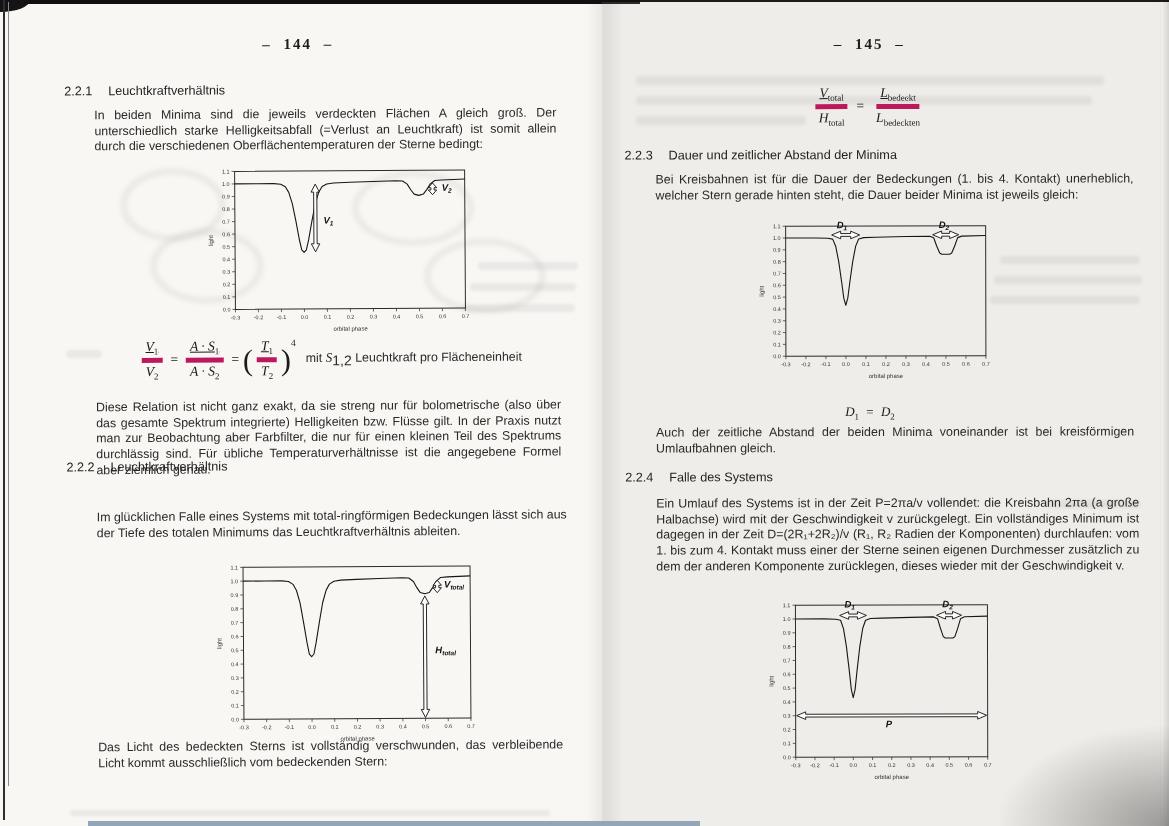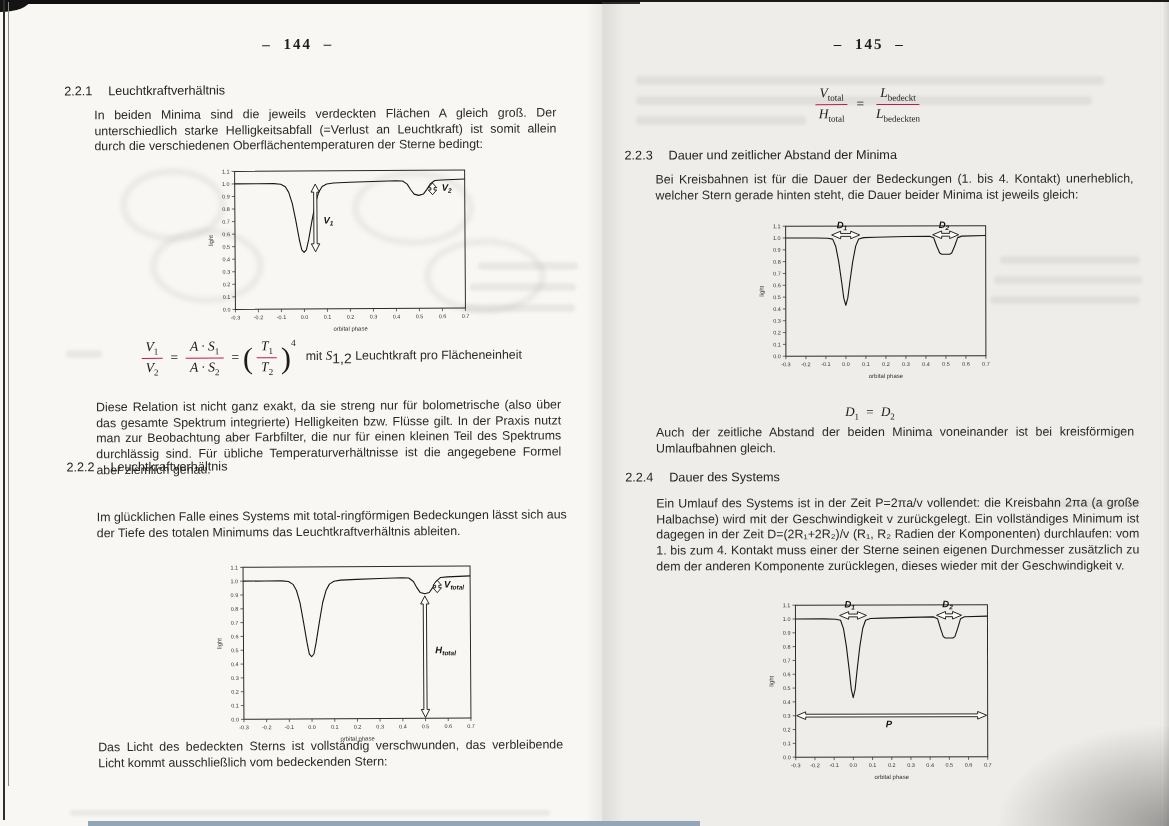--- a/index.html
+++ b/index.html
@@ -29,21 +29,21 @@
   .abs{position:absolute;}
   .pagenum{font-family:"Liberation Serif",serif;font-weight:bold;font-size:15px;letter-spacing:2px;word-spacing:6px;color:#1d1d1d;text-align:center;}
   .heading{font-size:12.7px;color:#222;}
   .heading .num{display:inline-block;width:44px;}
   .para{font-size:12.4px;line-height:15.7px;text-align:justify;color:#2a2a2a;}
   
   .formula{display:flex;align-items:center;justify-content:center;font-family:"Liberation Serif",serif;font-size:13.5px;color:#1b1b1b;}
   .formula var{font-style:italic;}
   .formula sub{font-size:9px;font-style:normal;}
   .frac{display:inline-flex;flex-direction:column;align-items:center;line-height:1.12;margin:0 4px;}
-  .frac .num{border-bottom:1px solid #be185d;padding:0 4px 1px;}
+  .frac .num{border-bottom:5px solid #be185d;padding:0 4px 1px;text-decoration:underline;}
   .frac .den{padding:1px 4px 0;}
   .eq{margin:0 4px;}
   .pgroup{display:inline-flex;align-items:center;}
   .paren{font-size:30px;font-weight:400;line-height:0.9;}
   sup.exp{font-size:9.5px;align-self:flex-start;margin-top:0px;font-style:normal;}
   .mit-text{font-family:"Liberation Sans",sans-serif;font-size:12.4px;color:#2a2a2a;}
   .formula-inline{font-family:"Liberation Serif",serif;font-size:13px;color:#1b1b1b;text-align:center;}
   svg text{font-family:"Liberation Sans",sans-serif;}
 </style>
 </head>
@@ -320,21 +320,21 @@
 
   <div class="abs formula-inline" style="left:640px;top:394px;width:460px;margin-top:10px;">
     <var>D</var><sub style="font-size:9px;">1</sub>
     <span class="eq">=</span>
     <var>D</var><sub style="font-size:9px;">2</sub>
   </div>
 
   <div class="abs para" style="left:656px;top:425px;width:478px;">Auch der zeitliche Abstand der beiden Minima voneinander ist bei kreisförmigen Umlaufbahnen gleich.</div>
 
   <div class="abs heading" style="left:625px;top:470px;">
-    <span class="num">2.2.4</span><span>Dauer des Systems</span>
+    <span class="num">2.2.4</span><span>Falle des Systems</span>
   </div>
 
   <div class="abs para" style="left:656px;top:496px;width:483px;">Ein Umlauf des Systems ist in der Zeit P=2πa/v vollendet: die Kreisbahn 2πa (a große Halbachse) wird mit der Geschwindigkeit v zurückgelegt. Ein vollständiges Minimum ist dagegen in der Zeit D=(2R₁+2R₂)/v (R₁, R₂ Radien der Komponenten) durchlaufen: vom 1. bis zum 4. Kontakt muss einer der Sterne seinen eigenen Durchmesser zusätzlich zu dem der anderen Komponente zurücklegen, dieses wieder mit der Geschwindigkeit v.</div>
 
   <svg class="abs" style="left:766px;top:596px;" width="230" height="186" viewBox="0 0 230 186">
       <rect x="29" y="9" width="192" height="152" fill="none" stroke="#2b2b2b" stroke-width="1"></rect>
       <line x1="26" y1="161" x2="29" y2="161" stroke="#2b2b2b" stroke-width="0.7"></line>
       <text x="24" y="163" text-anchor="end" font-size="5.5" fill="#333">0.0</text>
       <line x1="26" y1="147.1818181818182" x2="29" y2="147.1818181818182" stroke="#2b2b2b" stroke-width="0.7"></line>
       <text x="24" y="149.1818181818182" text-anchor="end" font-size="5.5" fill="#333">0.1</text>

